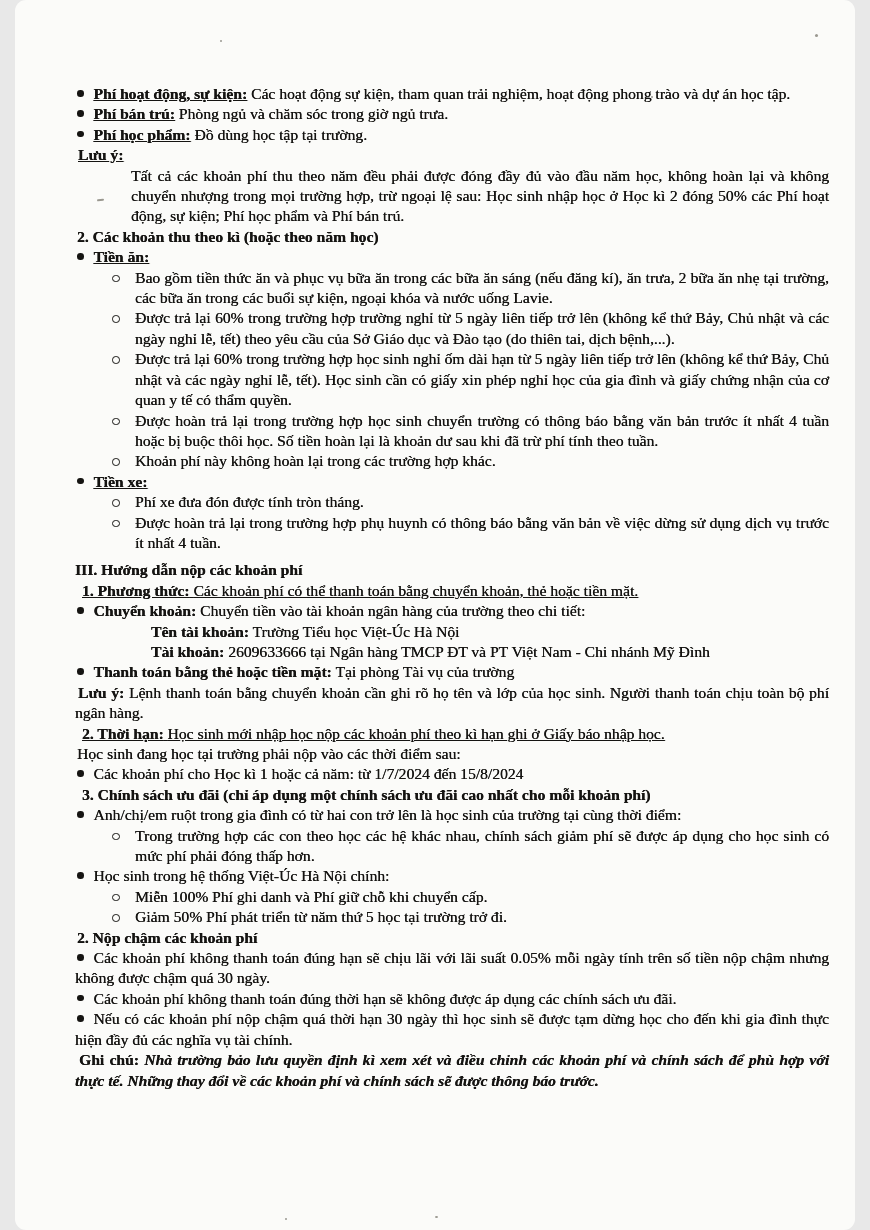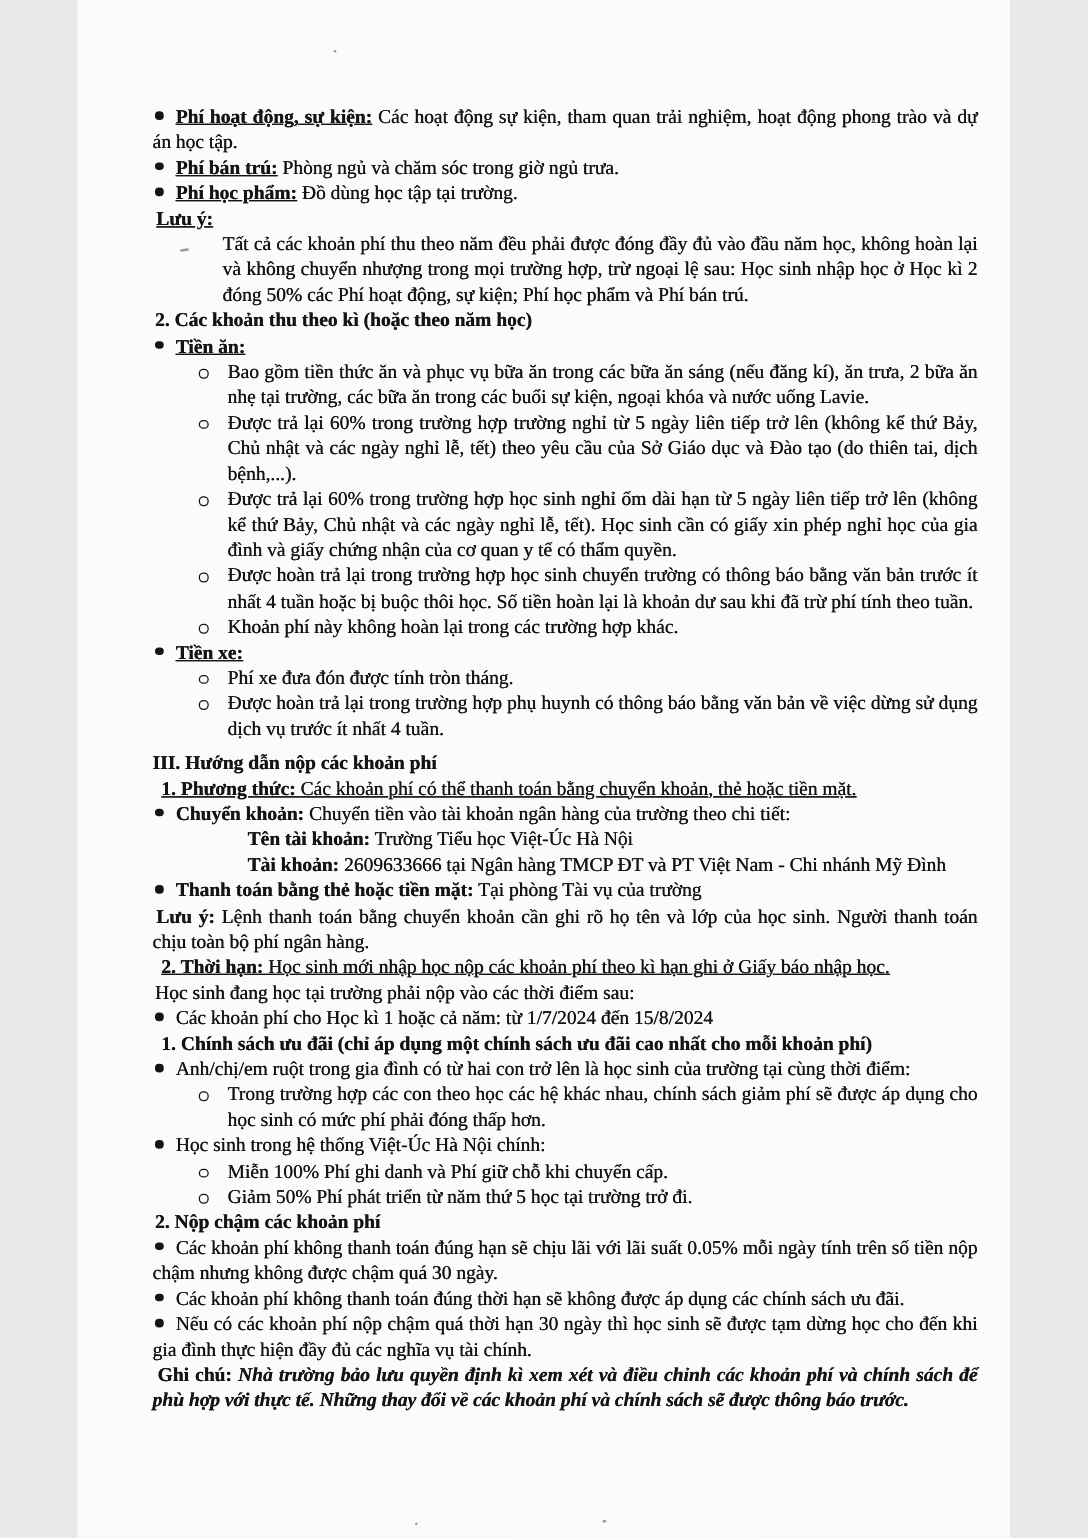--- a/index.html
+++ b/index.html
@@ -1,24 +1,25 @@
 <!DOCTYPE html>
 <html style="--paper: #fbfbf9; --ink: #151412;"><head>
 <meta charset="utf-8">
 <style>
   html,body{margin:0;padding:0;}
   body{background:#e8e8e8;}
   .page{
     position:relative;
-    width:746px;height:1230px;
+    width:840px;height:1230px;
     margin:0 auto;
     background:var(--paper,#fbfbf9);
     overflow:hidden;
     font-family:"Liberation Serif","DejaVu Serif",serif;
     color:var(--ink,#151412);
+    border-radius:11px;
   }
   .content{
     padding:84px 26px 0 60px;
     font-size:15.6px;
     line-height:20.4px;
     text-align:justify;
     text-shadow:0.25px 0 0 currentColor;
   }
   p,h3{margin:0;padding:0;font-size:inherit;line-height:inherit;}
   .u{text-decoration:underline;}
@@ -89,21 +90,21 @@
     <p class="numitem"><b>1. Phương thức:</b> <span>Các khoản phí có thể thanh toán bằng chuyển khoản, thẻ hoặc tiền mặt.</span></p>
     <p class="li1"><span class="dot"></span><b>Chuyển khoản:</b> <span>Chuyển tiền vào tài khoản ngân hàng của trường theo chi tiết:</span></p>
     <p class="acct"><b>Tên tài khoản:</b> <span>Trường Tiểu học Việt-Úc Hà Nội</span></p>
     <p class="acct"><b>Tài khoản:</b> <span>2609633666 tại Ngân hàng TMCP ĐT và PT Việt Nam - Chi nhánh Mỹ Đình</span></p>
     <p class="li1"><span class="dot"></span><b>Thanh toán bằng thẻ hoặc tiền mặt:</b> <span>Tại phòng Tài vụ của trường</span></p>
     <p class="luuy"><b>Lưu ý:</b> <span>Lệnh thanh toán bằng chuyển khoản cần ghi rõ họ tên và lớp của học sinh. Người thanh toán chịu toàn bộ phí ngân hàng.</span></p>
     <p class="numitem"><b>2. Thời hạn:</b> <span>Học sinh mới nhập học nộp các khoản phí theo kì hạn ghi ở Giấy báo nhập học.</span></p>
     <p style="text-indent:2px;">Học sinh đang học tại trường phải nộp vào các thời điểm sau:</p>
     <p class="li1"><span class="dot"></span><span>Các khoản phí cho Học kì 1 hoặc cả năm: từ 1/7/2024 đến 15/8/2024</span></p>
 
-    <p class="numhead">1. Chính sách ưu đãi (chỉ áp dụng một chính sách ưu đãi cao nhất cho mỗi khoản phí)</p>
+    <p class="numhead">3. Chính sách ưu đãi (chỉ áp dụng một chính sách ưu đãi cao nhất cho mỗi khoản phí)</p>
     <p class="li1"><span class="dot"></span><span>Anh/chị/em ruột trong gia đình có từ hai con trở lên là học sinh của trường tại cùng thời điểm:</span></p>
     <p class="li2"><span class="circ"></span><span>Trong trường hợp các con theo học các hệ khác nhau, chính sách giảm phí sẽ được áp dụng cho học sinh có mức phí phải đóng thấp hơn.</span></p>
     <p class="li1"><span class="dot"></span><span>Học sinh trong hệ thống Việt-Úc Hà Nội chính:</span></p>
     <p class="li2"><span class="circ"></span><span>Miễn 100% Phí ghi danh và Phí giữ chỗ khi chuyển cấp.</span></p>
     <p class="li2"><span class="circ"></span><span>Giảm 50% Phí phát triển từ năm thứ 5 học tại trường trở đi.</span></p>
     <p class="h2num">2. Nộp chậm các khoản phí</p>
     <p class="li1"><span class="dot"></span><span>Các khoản phí không thanh toán đúng hạn sẽ chịu lãi với lãi suất 0.05% mỗi ngày tính trên số tiền nộp chậm nhưng không được chậm quá 30 ngày.</span></p>
     <p class="li1"><span class="dot"></span><span>Các khoản phí không thanh toán đúng thời hạn sẽ không được áp dụng các chính sách ưu đãi.</span></p>
     <p class="li1"><span class="dot"></span><span>Nếu có các khoản phí nộp chậm quá thời hạn 30 ngày thì học sinh sẽ được tạm dừng học cho đến khi gia đình thực hiện đầy đủ các nghĩa vụ tài chính.</span></p>
 

